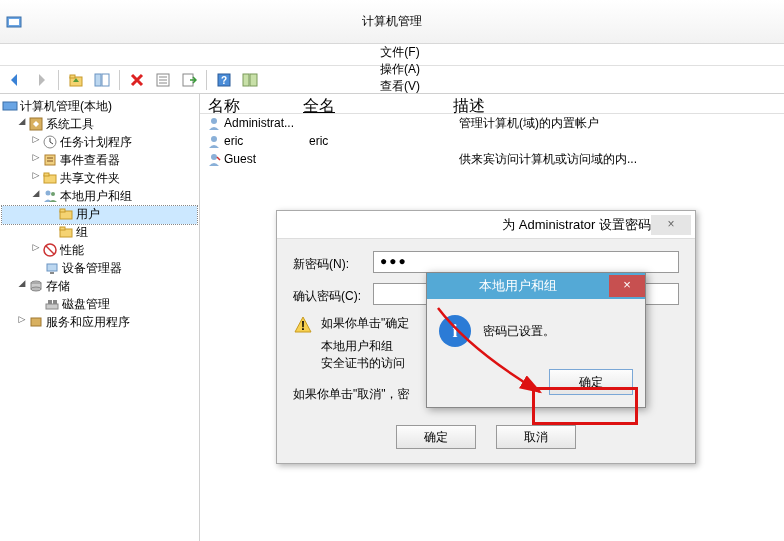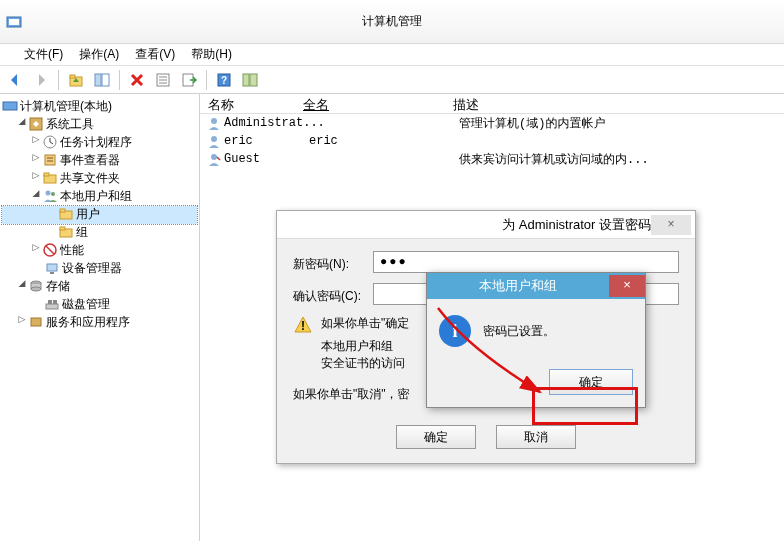--- a/index.html
+++ b/index.html
@@ -1,38 +1,38 @@
 <!DOCTYPE html>
 <html><head>
 <meta charset="utf-8">
 <style>
 * { box-sizing: border-box; margin: 0; padding: 0; }
 body { width: 784px; height: 541px; font-family: "Microsoft YaHei", "Segoe UI", sans-serif; font-size: 12px; background: #fff; color: #000; overflow: hidden; position: relative; }
 .title-bar { height: 44px; background: linear-gradient(#fff,#f2f2f2); border-bottom: 1px solid #d8d8d8; display: flex; align-items: center; }
 .title-icon { width: 16px; height: 16px; margin: 0 6px; }
 .title-text { position: absolute; left: 50%; transform: translateX(-50%); font-size: 12px; }
-.menu-bar { height: 22px; display: flex; align-items: center; padding-left: 24px; gap: 16px; border-bottom: 1px solid #e0e0e0; }
+.menu-bar { height: 22px; display: flex; align-items: center; padding-left: 16px; border-bottom: 1px solid #e0e0e0; flex-direction: column; }
 .menu-item { font-size: 12px; }
 .toolbar { height: 28px; display: flex; align-items: center; padding-left: 4px; gap: 4px; border-bottom: 1px solid #d0d0d0; }
 .toolbar .sep { width: 1px; height: 20px; background: #ccc; margin: 0 2px; }
 .tbtn { width: 22px; height: 22px; display: flex; align-items: center; justify-content: center; }
 .main { display: flex; height: calc(541px - 28px - 22px - 28px); }
 .tree { width: 200px; border-right: 1px solid #d0d0d0; padding: 4px 2px; overflow: hidden; }
 .tree-row { display: flex; align-items: flex-start; height: 18px; white-space: nowrap; }
 .tree-row .sp { display: inline-block; width: 14px; }
 .tree-row .tw { width: 12px; text-align: center; color: #555; font-size: 9px; }
 .tree-row .ic { width: 16px; height: 16px; margin-right: 2px; display: flex; align-items: center; justify-content: center; }
 .tree-row.sel { background: #cce8ff; outline: 1px dotted #888; }
 .content { flex: 1; }
 .headers { display: flex; height: 20px; border-bottom: 1px solid #e0e0e0; background: #fff; }
-.col { padding: 2px 8px; font-size: 13px; }
+.col { padding: 2px 8px; font-size: 16px; }
 .col-name { width: 95px; }
 .col-full { width: 150px; text-decoration: underline; }
 .col-desc { flex: 1; }
-.list-row { display: flex; height: 18px; align-items: center; font-family: Liberation Mono, monospace; }
+.list-row { display: flex; height: 18px; align-items: center; }
 .list-row .ic { width: 16px; height: 16px; margin: 0 2px 0 6px; display:flex;align-items:center;justify-content:center; }
 .list-row .c1 { width: 85px; }
 .list-row .c2 { width: 150px; }
 .list-row .c3 { flex: 1; }
 .dialog1 { position: absolute; left: 276px; top: 210px; width: 420px; background: #f0f0f0; border: 1px solid #aaa; box-shadow: 2px 2px 6px rgba(0,0,0,.3); }
 .dlg-title { height: 28px; background: #fff; display: flex; align-items: center; border-bottom: 1px solid #ddd; }
 .dlg-title .t { flex: 1; text-align: right; font-size: 13px; }
 .dlg-title .close { width: 40px; height: 20px; background: #e5e5e5; text-align: center; color: #666; margin-right: 4px; line-height: 18px; }
 .dlg-body { padding: 12px 16px; font-size: 12px; }
 .field-row { display: flex; align-items: flex-end; margin-bottom: 10px; }

